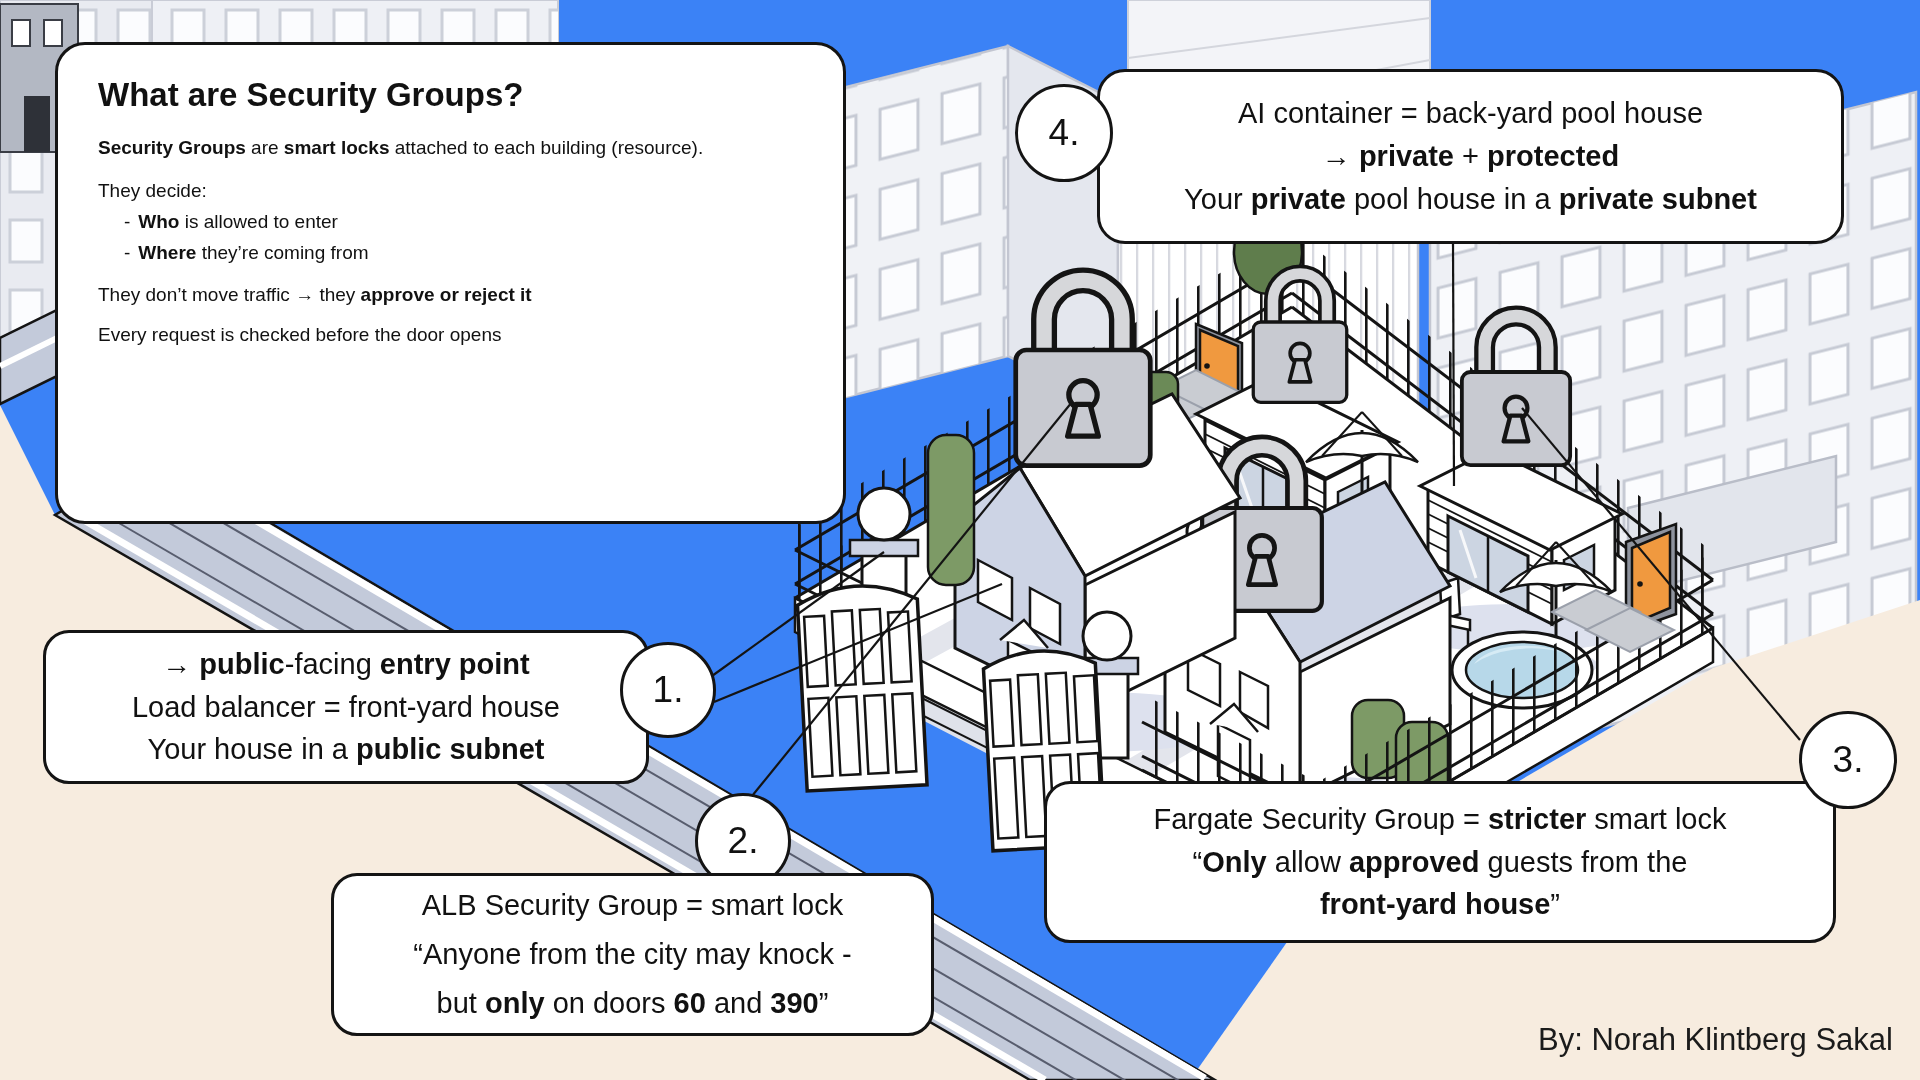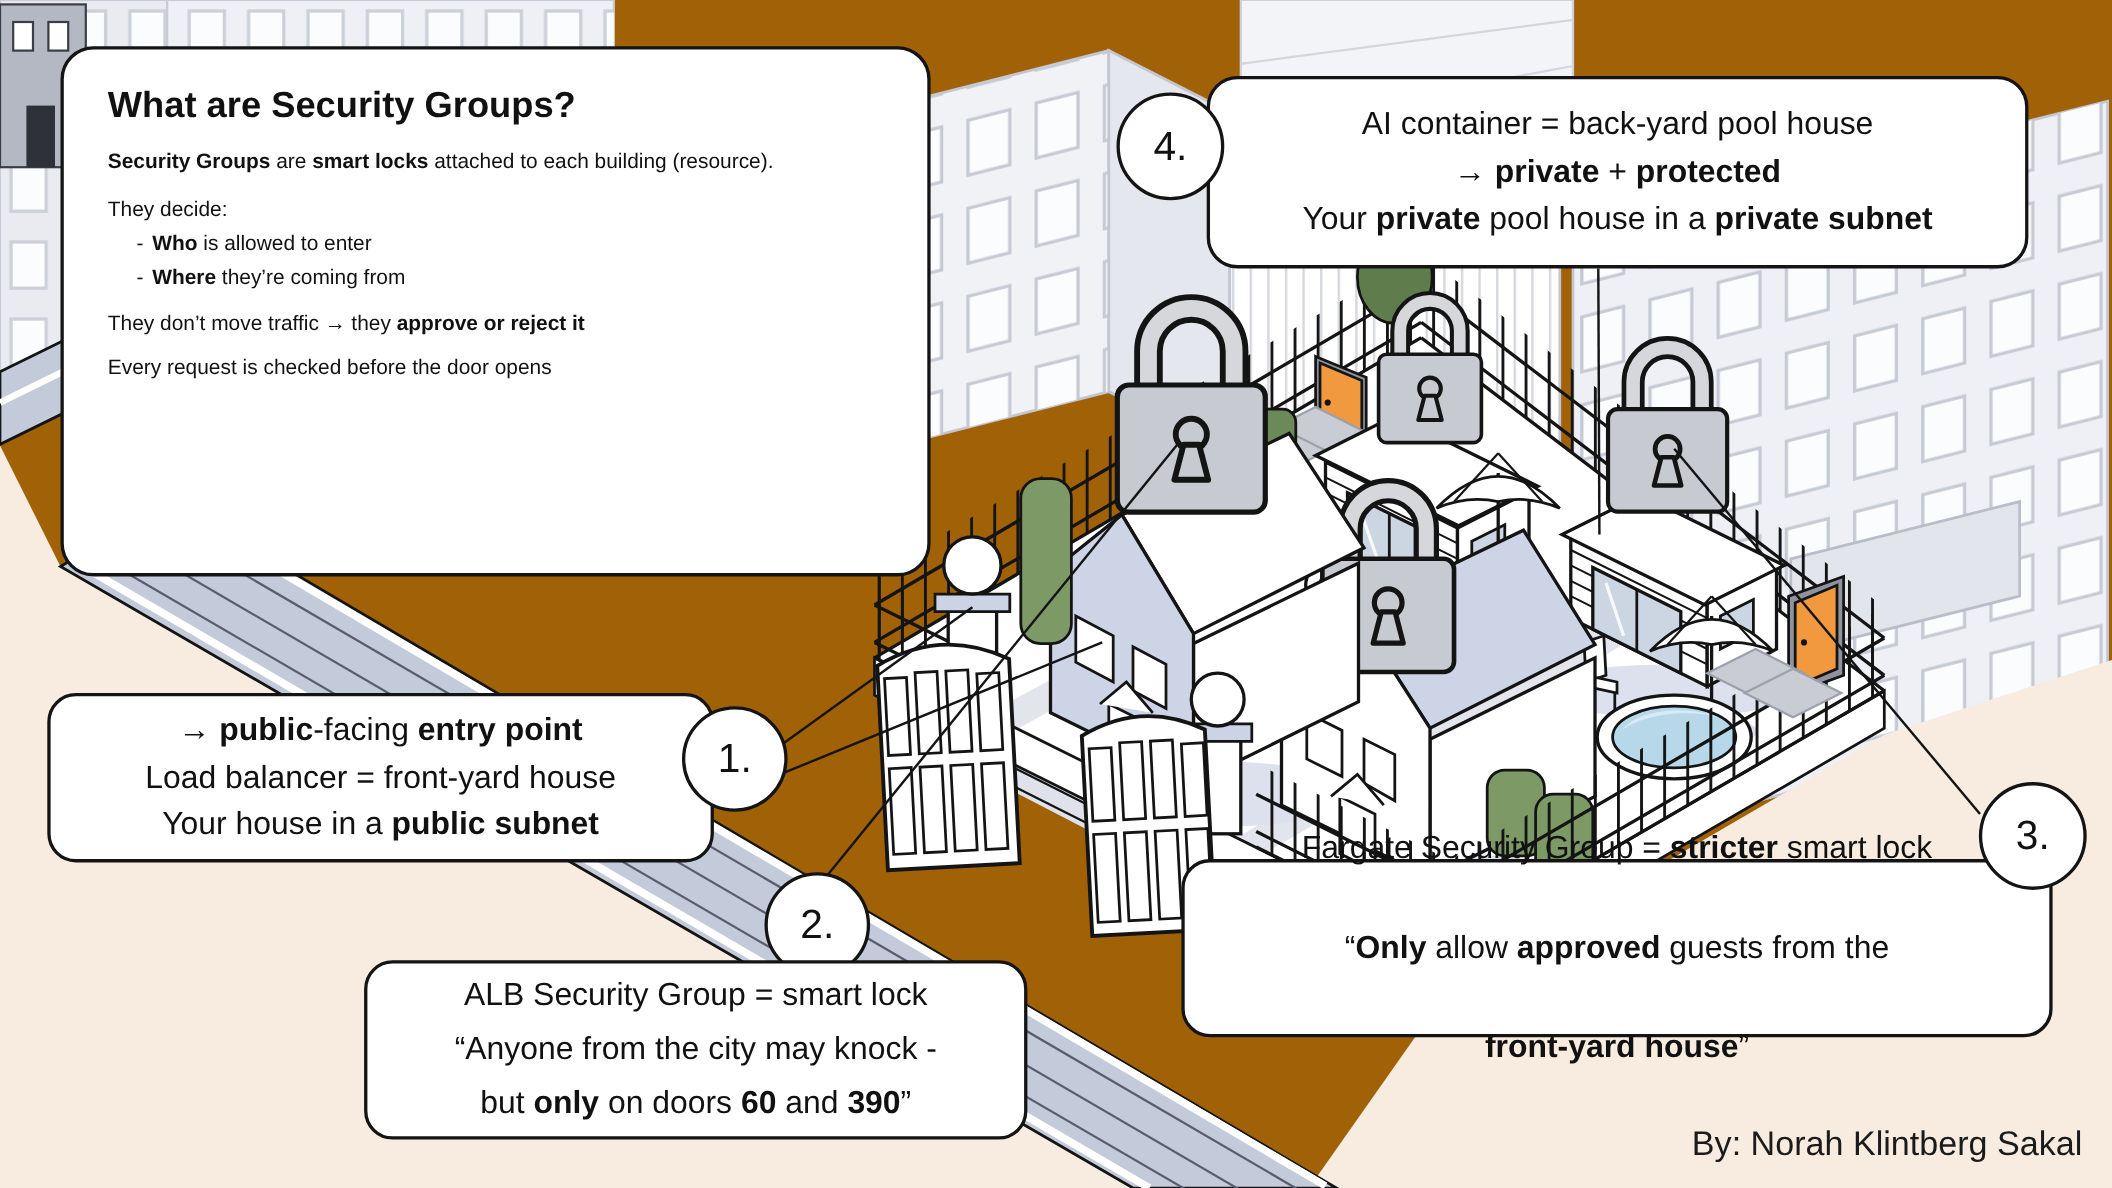--- a/index.html
+++ b/index.html
@@ -1,17 +1,17 @@
 <!DOCTYPE html>
 <html><head>
 <meta charset="utf-8">
 <style>
   html,body{margin:0;padding:0;background:#fff;}
   .stage{position:relative;width:1920px;height:1080px;overflow:hidden;
-         font-family:"Liberation Sans", sans-serif;color:#111;background:#a16207;}
+         font-family:"Liberation Sans", sans-serif;color:#111;background:#3b82f6;}
   .scene{position:absolute;left:0;top:0;z-index:1;}
   .box{position:absolute;background:#fff;border:3px solid #141414;box-sizing:border-box;z-index:10;}
   .info{border-radius:30px;padding:30px 40px 24px 40px;text-align:left;}
   .info h2{margin:0 0 18px 0;font-size:33px;line-height:1.2;font-weight:bold;}
   .info p{margin:0;font-size:19px;line-height:1.55;}
   .info .p1{margin-bottom:14px;}
   .info .p2{margin-bottom:2px;}
   .info .bullet{padding-left:26px;line-height:1.6;}
   .info .bullet b{margin-left:8px;}
   .info .p3{margin-top:12px;}
@@ -324,21 +324,21 @@
 </div>
 <div class="numcircle" style="left:620px;top:642px;width:96px;height:96px;">1.</div>
 
 <div class="numcircle behind" style="left:695px;top:793px;width:96px;height:96px;">2.</div>
 <div class="box callout" style="left:331px;top:873px;width:603px;height:163px;justify-content:space-between;">
   <p class="cline"><span>ALB Security Group = smart lock</span></p>
   <p class="cline"><span>“Anyone from the city may knock -</span></p>
   <p class="cline"><span>but </span><b>only</b><span> on doors </span><b>60</b><span> and </span><b>390</b><span>”</span></p>
 </div>
 
-<div class="box callout" style="left:1074px;top:781px;width:792px;height:162px;gap:48px;">
+<div class="box callout" style="left:1044px;top:781px;width:792px;height:162px;">
   <p class="cline"><span>Fargate Security Group = </span><b>stricter</b><span> smart lock</span></p>
   <p class="cline"><span>“</span><b>Only</b><span> allow </span><b>approved</b><span> guests from the</span></p>
   <p class="cline"><b>front-yard house</b><span>”</span></p>
 </div>
 <div class="numcircle" style="left:1799px;top:711px;width:98px;height:98px;">3.</div>
 
 <div class="credit">By: Norah Klintberg Sakal</div>
 
 </div>
 

